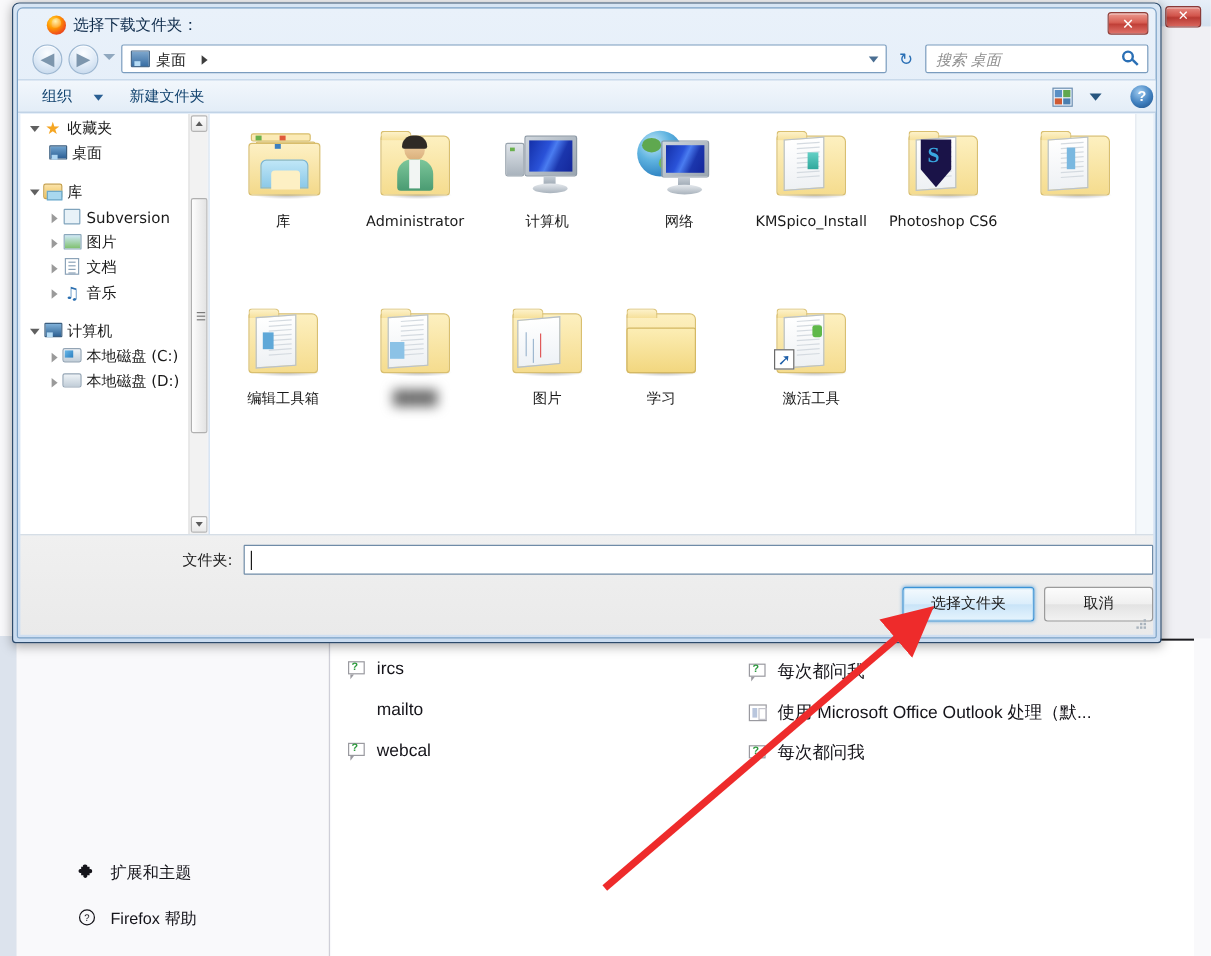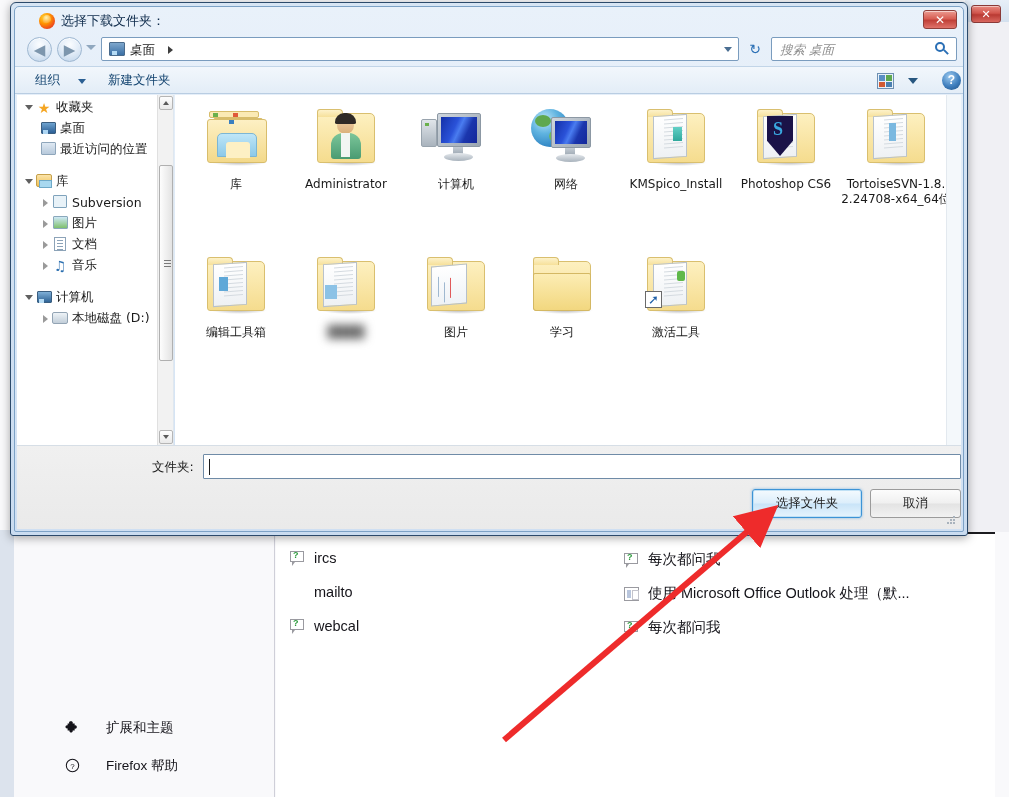--- a/index.html
+++ b/index.html
@@ -29,21 +29,21 @@
   }
   #ff-sidebar {
     position: absolute; left: 0px; top: 0px; width: 261px; height: 263px;
     background: #f9f9fb;
     border-right: 1px solid #cfcfd8;
   }
   #ff-sidebar-bottom {
     position: absolute; left: 0px; bottom: 12px; width: 261px;
   }
   .ff-side-row {
-    display: flex; align-items: center; gap: 26px;
+    display: flex; align-items: center; gap: 12px;
     padding: 10px 0 10px 50px; font-size: 13.5px; color: #15141a;
   }
   .ff-side-row .gl { width: 16px; text-align: center; font-size: 15px; color:#15141a; line-height: 1;}
   #ff-main {
     position: absolute; left: 262px; top: 0; right: 0; bottom: 0;
     background: #ffffff;
   }
   .ff-pref-row {
     position: absolute; display: flex; align-items: center; gap: 9px;
     font-size: 14.5px; color: #15141a; white-space: nowrap;
@@ -586,24 +586,20 @@
             <span class="tw">
                 <span class="exp"></span>
               </span>
             <span class="ti ic-star">★</span>
             <span class="tl">收藏夹</span>
           </div>
           <div class="tree-row child">
             <span class="ti"><i class="ic-desk"></i></span>
             <span class="tl">桌面</span>
           </div>
-          <div class="tree-row child">
-            <span class="ti"><i class="ic-recent"></i></span>
-            <span class="tl">最近访问的位置</span>
-          </div>
         </div>
 
         <div class="spacer"></div>
 
         <div class="tree-group">
           <div class="tree-row">
             <span class="tw">
                 <span class="exp"></span>
               </span>
             <span class="ti"><i class="ic-lib"></i></span>
@@ -641,20 +637,27 @@
 
         <div class="spacer"></div>
 
         <div class="tree-group">
           <div class="tree-row">
             <span class="tw">
                 <span class="exp"></span>
               </span>
             <span class="ti"><i class="ic-pc"></i></span>
             <span class="tl">计算机</span>
+          </div>
+          <div class="tree-row child">
+            <span class="tw">
+                <span class="col"></span>
+              </span>
+            <span class="ti"><i class="ic-hdd ic-hdd-win"></i></span>
+            <span class="tl">本地磁盘 (C:)</span>
           </div>
           <div class="tree-row child">
             <span class="tw">
                 <span class="col"></span>
               </span>
             <span class="ti"><i class="ic-hdd"></i></span>
             <span class="tl">本地磁盘 (D:)</span>
           </div>
         </div>
 
@@ -763,21 +766,20 @@
         <div class="grid-item" style="left:666px; top:8px;">
           <div class="gi-icon">
             <span class="folder-shadow"></span>
             <span class="folder-plain">
                 <i class="back"></i>
                 <i class="tab"></i>
               </span>
             <span class="papers"></span>
               <span class="blue-mark"></span>
           </div>
-          <div class="gi-label">TortoiseSVN-1.8.2.24708-x64_64位</div>
         </div>
 
         <div class="grid-item" style="left:6px; top:156px;">
           <div class="gi-icon">
             <span class="folder-shadow"></span>
             <span class="folder-plain">
                 <i class="back"></i>
                 <i class="tab"></i>
               </span>
             <span class="papers"></span>
@@ -804,21 +806,21 @@
             <span class="folder-shadow"></span>
             <span class="folder-plain">
                 <i class="back"></i>
                 <i class="tab"></i>
               </span>
             <span class="chart-papers"></span>
           </div>
           <div class="gi-label">图片</div>
         </div>
 
-        <div class="grid-item" style="left:332px; top:156px;">
+        <div class="grid-item" style="left:321px; top:156px;">
           <div class="gi-icon">
             <span class="folder-shadow"></span>
             <span class="folder-plain">
                 <i class="back"></i>
                 <i class="tab"></i>
                 <i class="front"></i>
               </span>
           </div>
           <div class="gi-label">学习</div>
         </div>

